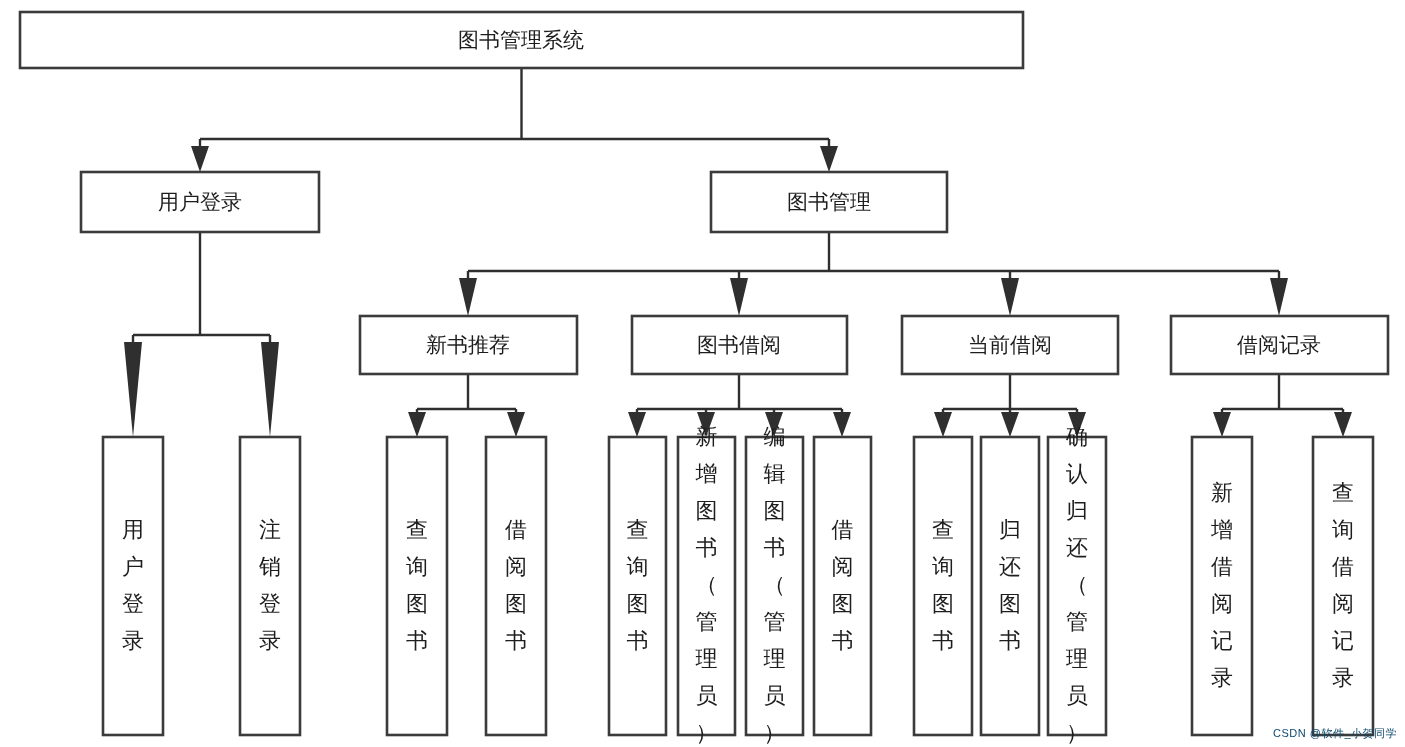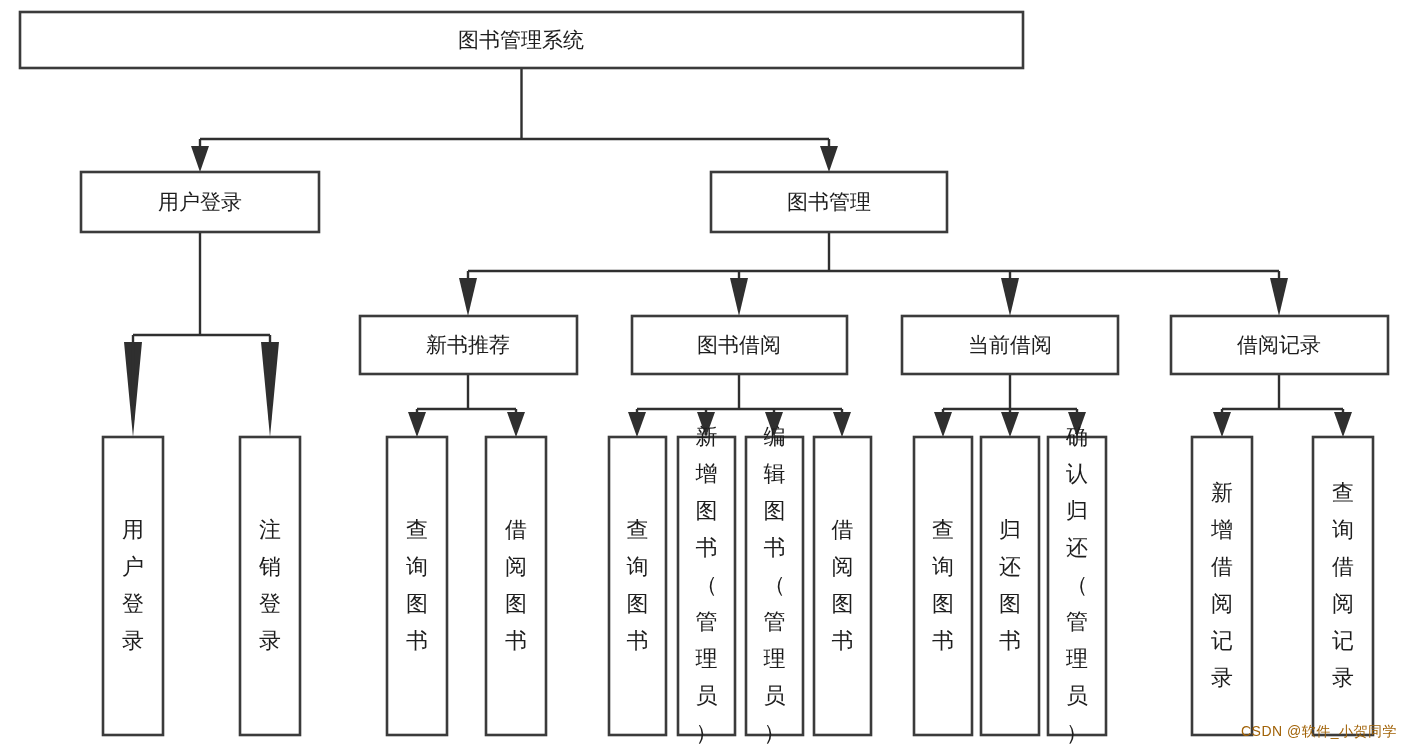--- a/index.html
+++ b/index.html
@@ -43,22 +43,22 @@
   }
   .arrow-head {
     fill: #2f2f2f;
     stroke: none;
   }
   .watermark {
     position: absolute;
     right: 8px;
     bottom: 6px;
     font-family: "Liberation Sans", "DejaVu Sans", sans-serif;
-    font-size: 14px;
-    color: #a16207;
+    font-size: 11px;
+    color: #0c4a6e;
     letter-spacing: 0.5px;
     white-space: nowrap;
     pointer-events: none;
   }
 </style>
 </head>
 <body>
 
 <svg id="diagram" viewBox="0 0 1405 747" xmlns="http://www.w3.org/2000/svg">
 

